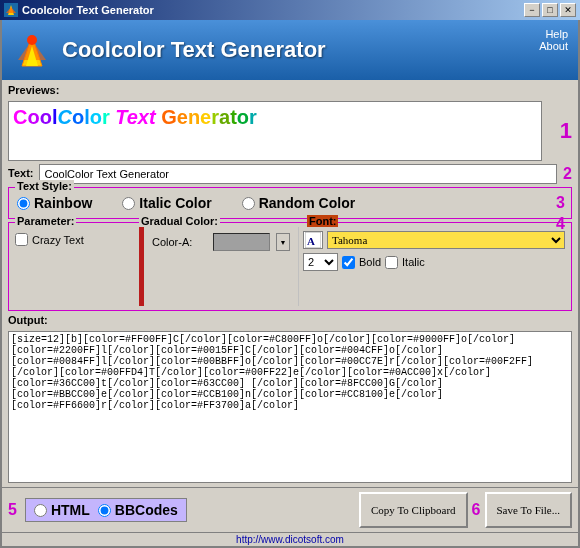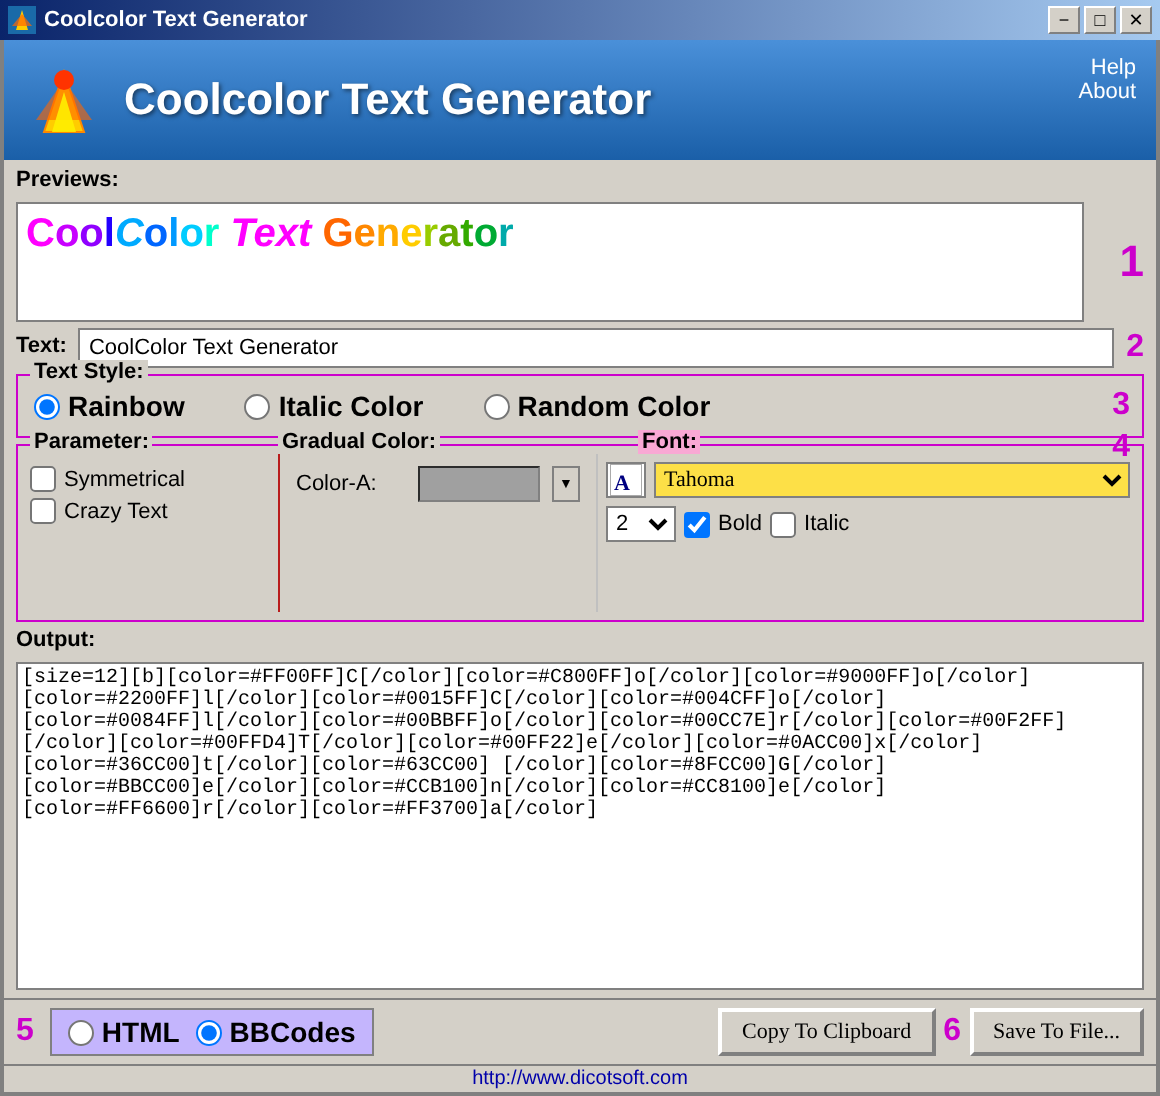--- a/index.html
+++ b/index.html
@@ -221,21 +221,21 @@
     .checkbox-row input[type="checkbox"] { margin: 0; }
     .checkbox-row label { font-size: 11px; }
 
     
     .gradual-col {
       display: flex;
       flex-direction: column;
       gap: 6px;
       width: 160px;
       padding-top: 6px;
-      border-left: 1px solid #b91c1c;
+      border-left: 5px solid #b91c1c;
       border-right: 1px solid #c0c0c0;
       padding-left: 8px;
       padding-right: 8px;
     }
     .gradual-label {
       position: absolute;
       top: -8px;
       left: 130px;
       background: #d4d0c8;
       padding: 0 2px;
@@ -272,22 +272,22 @@
     .font-col {
       display: flex;
       flex-direction: column;
       gap: 4px;
       flex: 1;
       padding-top: 4px;
     }
     .font-label {
       position: absolute;
       top: -8px;
-      left: 310px;
-      background: #f9a8d4;
+      left: 298px;
+      background: #c2410c;
       padding: 0 2px;
       font-size: 11px;
       font-weight: bold;
       color: black;
     }
     .font-row {
       display: flex;
       align-items: center;
       gap: 4px;
     }
@@ -353,21 +353,21 @@
       padding: 3px 8px;
       background: #c4b5fd;
     }
     .format-badge {
       color: #cc00cc;
       font-size: 16px;
       font-weight: bold;
       margin-right: 4px;
     }
     .action-btn {
-      height: 24px;
+      height: 36px;
       padding: 0 10px;
       background: #d4d0c8;
       border: 2px solid;
       border-top-color: #ffffff;
       border-left-color: #ffffff;
       border-right-color: #808080;
       border-bottom-color: #808080;
       font-size: 11px;
       font-family: Tahoma;
       cursor: pointer;
@@ -465,24 +465,20 @@
         <input type="radio" name="textstyle" id="random" style="">
         <label for="random">Random Color</label>
       </div>
       <span class="style-badge">3</span>
     </div>
 
     <div class="params-row">
       <span class="params-label">Parameter:</span>
 
       <div class="param-col">
-        <div class="checkbox-row">
-          <input type="checkbox" id="symmetrical" style="">
-          <label for="symmetrical">Symmetrical</label>
-        </div>
         <div class="checkbox-row">
           <input type="checkbox" id="crazy" style="">
           <label for="crazy">Crazy Text</label>
         </div>
       </div>
 
       <div class="gradual-col">
         <span class="gradual-label">Gradual Color:</span>
         <div class="color-row">
           <label>Color-A:</label>

